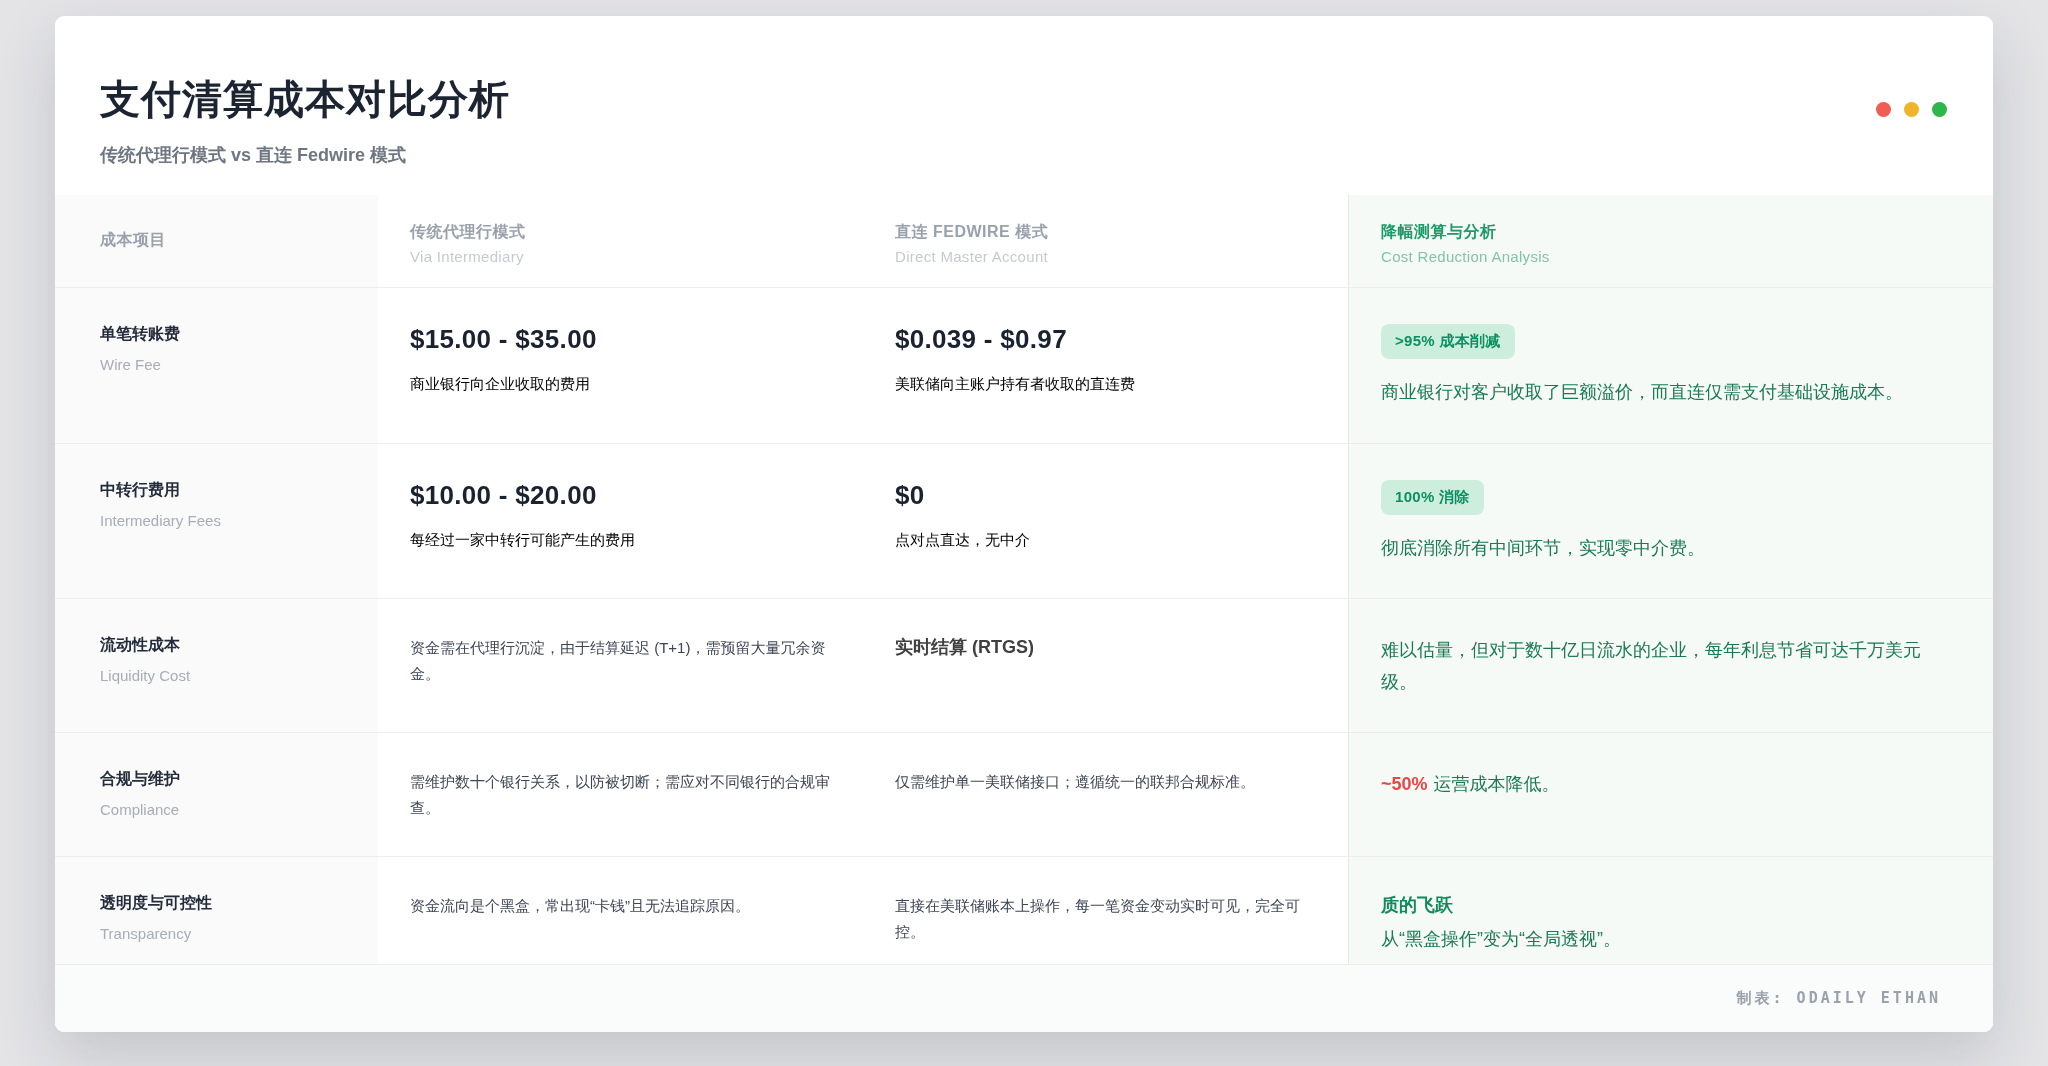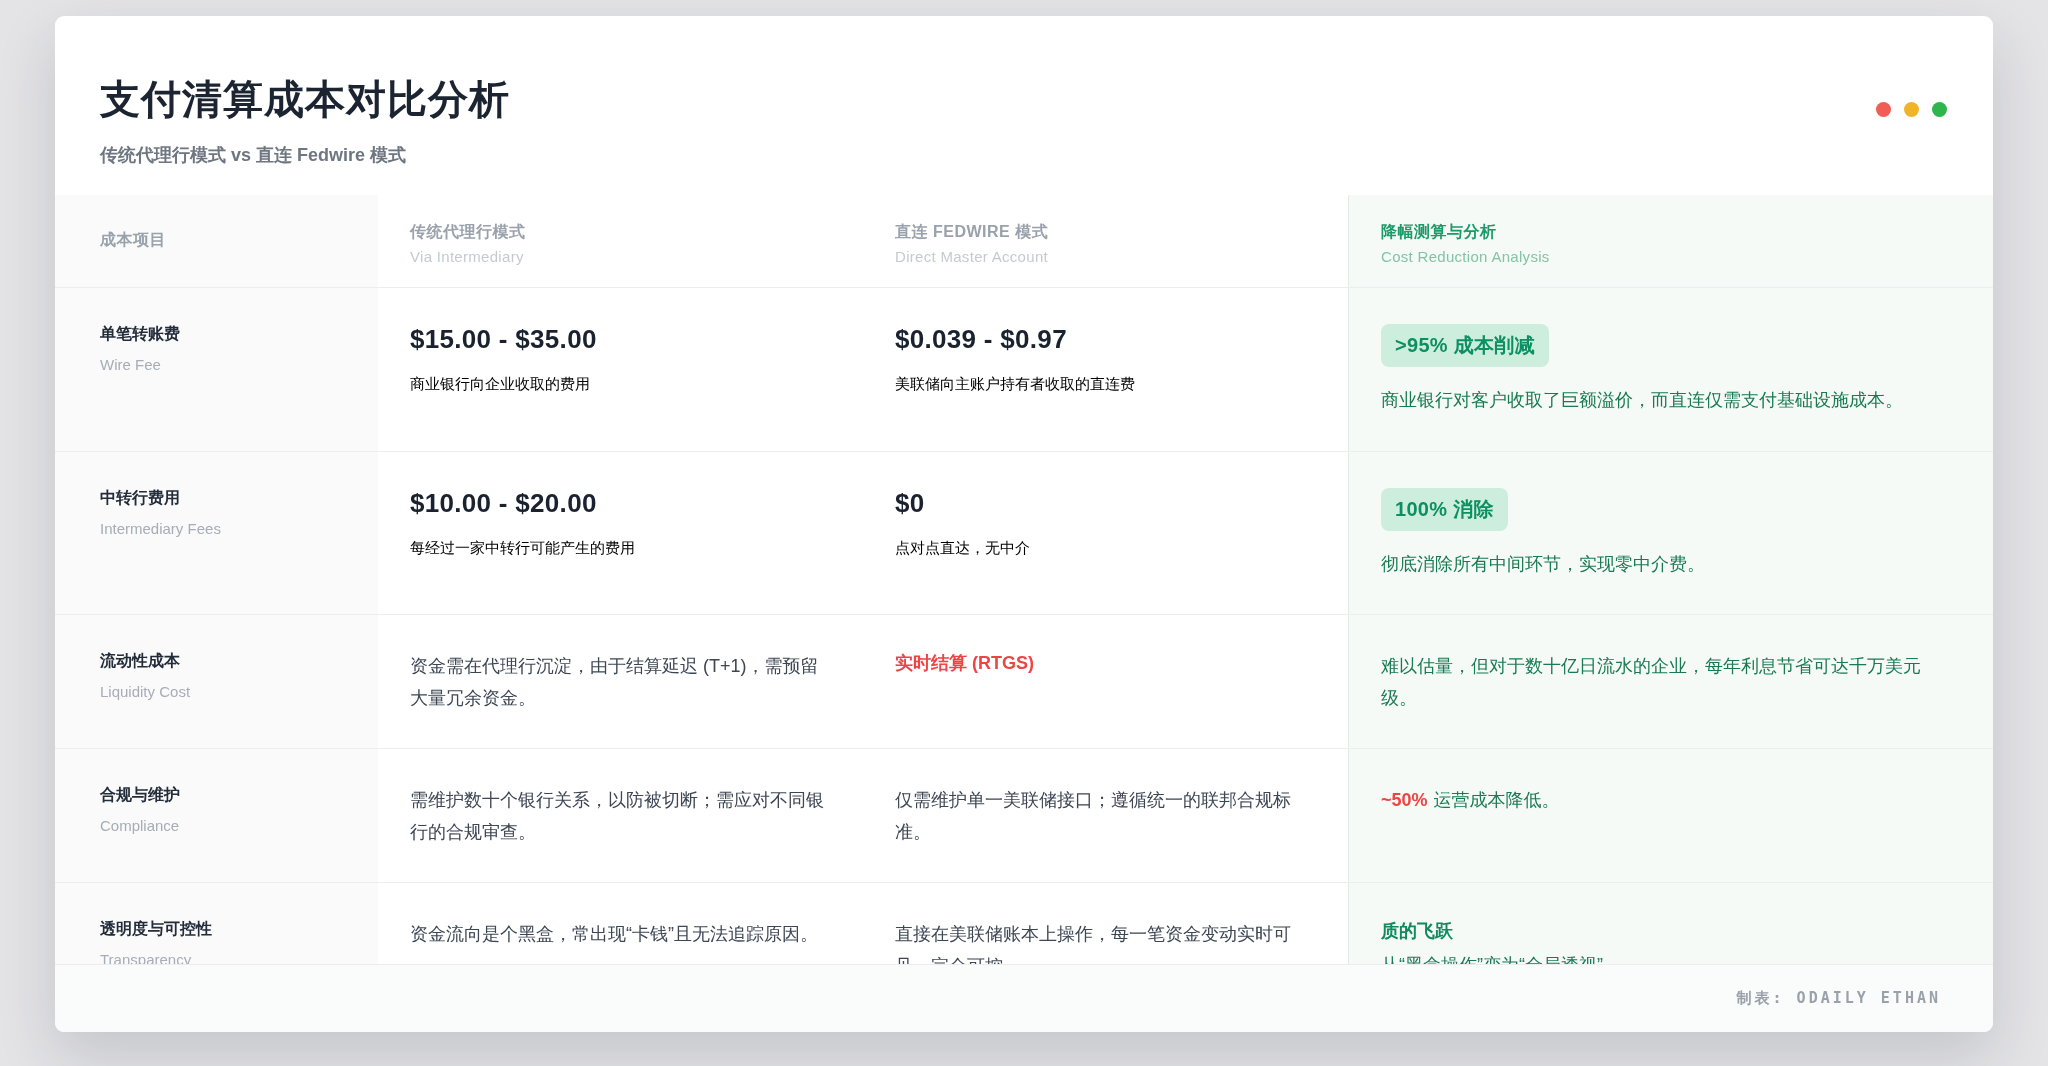--- a/index.html
+++ b/index.html
@@ -44,26 +44,26 @@
   .thead .c4 .th-cn { color:#1c9a68; }
   .thead .c4 .th-en { color:#84c3a5; }
   .thead .c1 .th-cn { margin-bottom:14px; }
   
   .item-cn { font-size:16px; font-weight:700; color:#232c3a; }
   .item-en { margin-top:11px; font-size:15px; color:#a6adb7; }
   
   .value { font-size:26px; font-weight:600; color:#1a222f; letter-spacing:0.3px; }
   .value-desc { margin-top:20px; font-size:15px; color:#000000; }
   
-  .body-text { font-size:18px; color:#3d4654; line-height:1.75; max-width:424px; }
-  .lead { font-size:18px; font-weight:700; color:#ef4444; margin-bottom:8px; }
+  .body-text { font-size:15px; color:#3d4654; line-height:1.75; max-width:424px; }
+  .lead { font-size:18px; font-weight:700; color:#404040; margin-bottom:8px; }
   
   .badge {
     display:inline-block; background:#cdeedd; color:#0c8f62;
-    font-size:20px; font-weight:700; letter-spacing:0.3px;
+    font-size:15px; font-weight:700; letter-spacing:0.3px;
     padding:8px 14px; border-radius:8px; margin-bottom:18px;
   }
   .analysis-text { font-size:18px; color:#1a7a53; font-weight:500; line-height:1.75; max-width:580px; }
   .lead-inline { font-weight:700; color:#ef4444; margin-right:6px; }
   .lead-block { font-size:18px; font-weight:700; color:#128a5d; margin-bottom:7px; }
   
   .card-footer {
     position:absolute; left:0; right:0; bottom:0; height:68px;
     background:#fafbfb; border-top:1px solid #ececef;
     display:flex; align-items:center; justify-content:flex-end;

